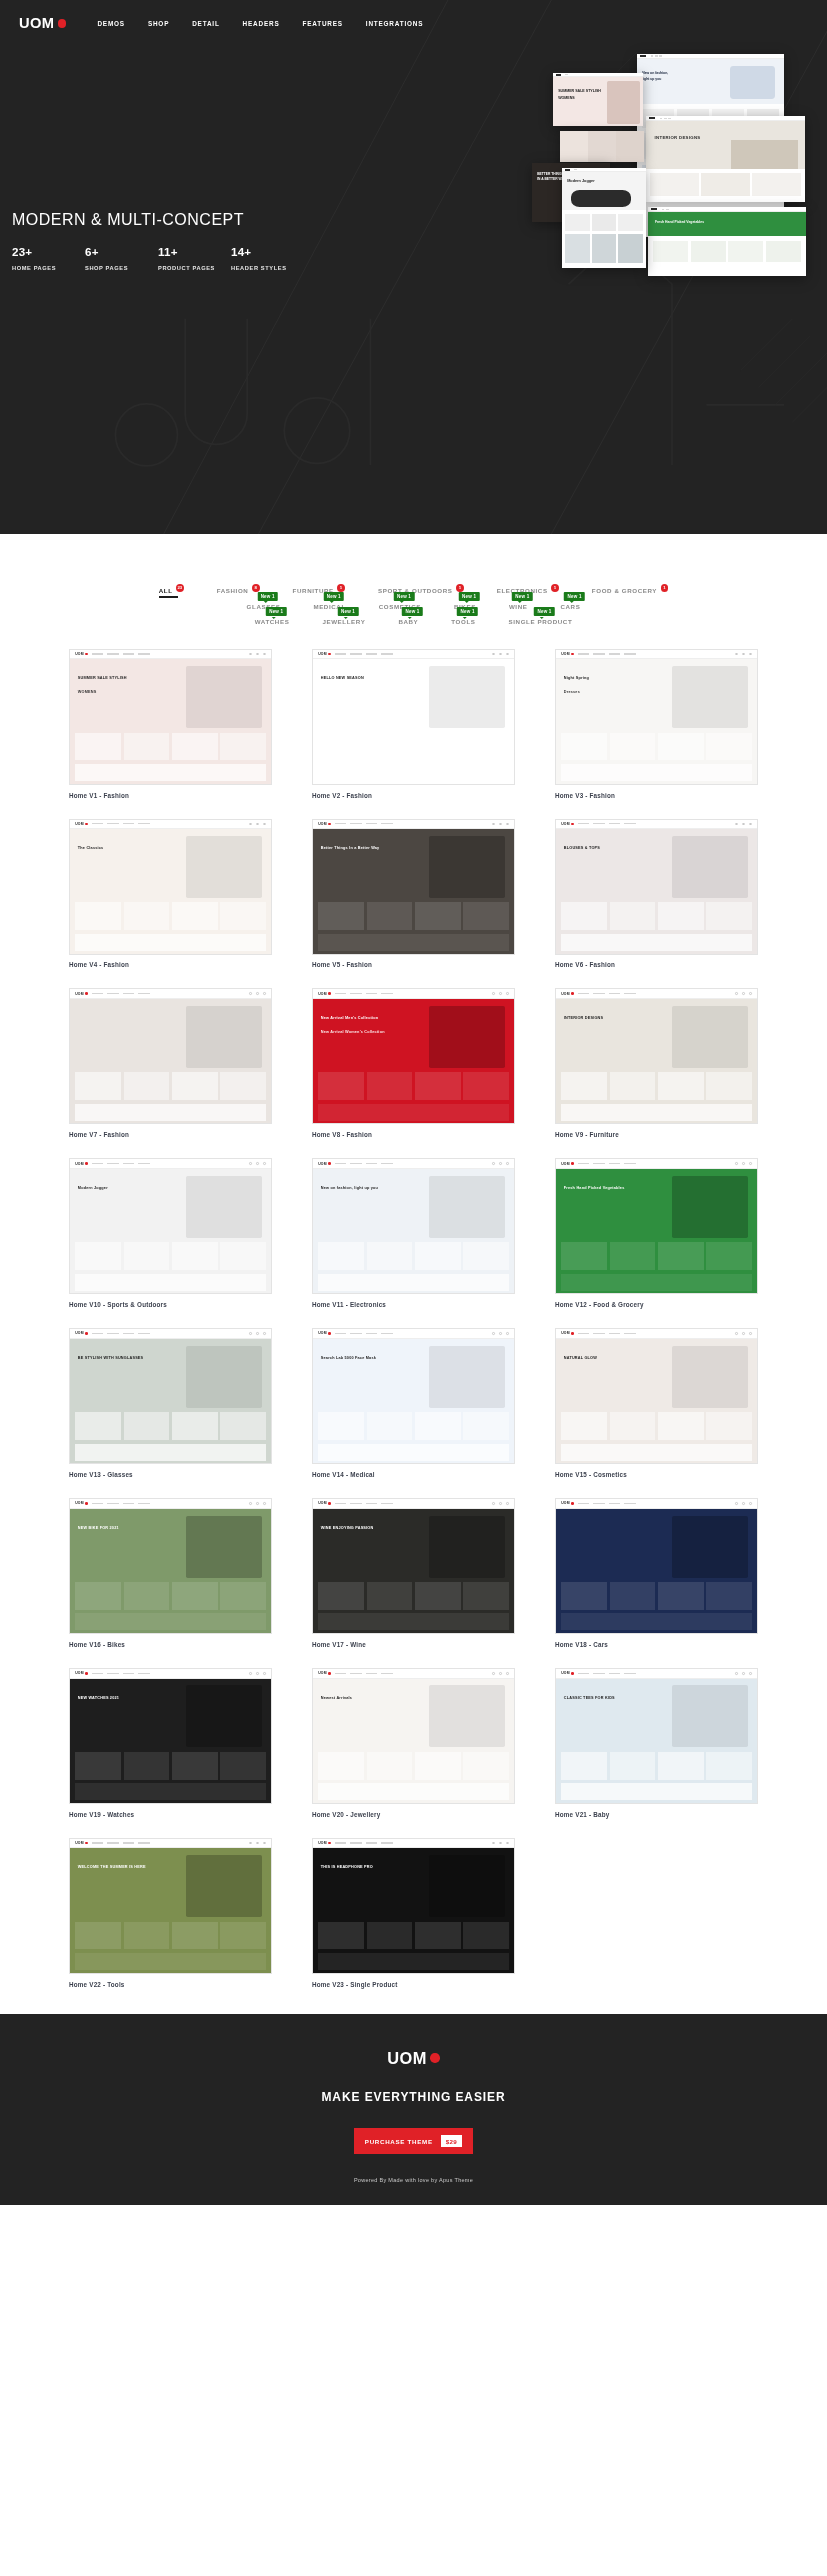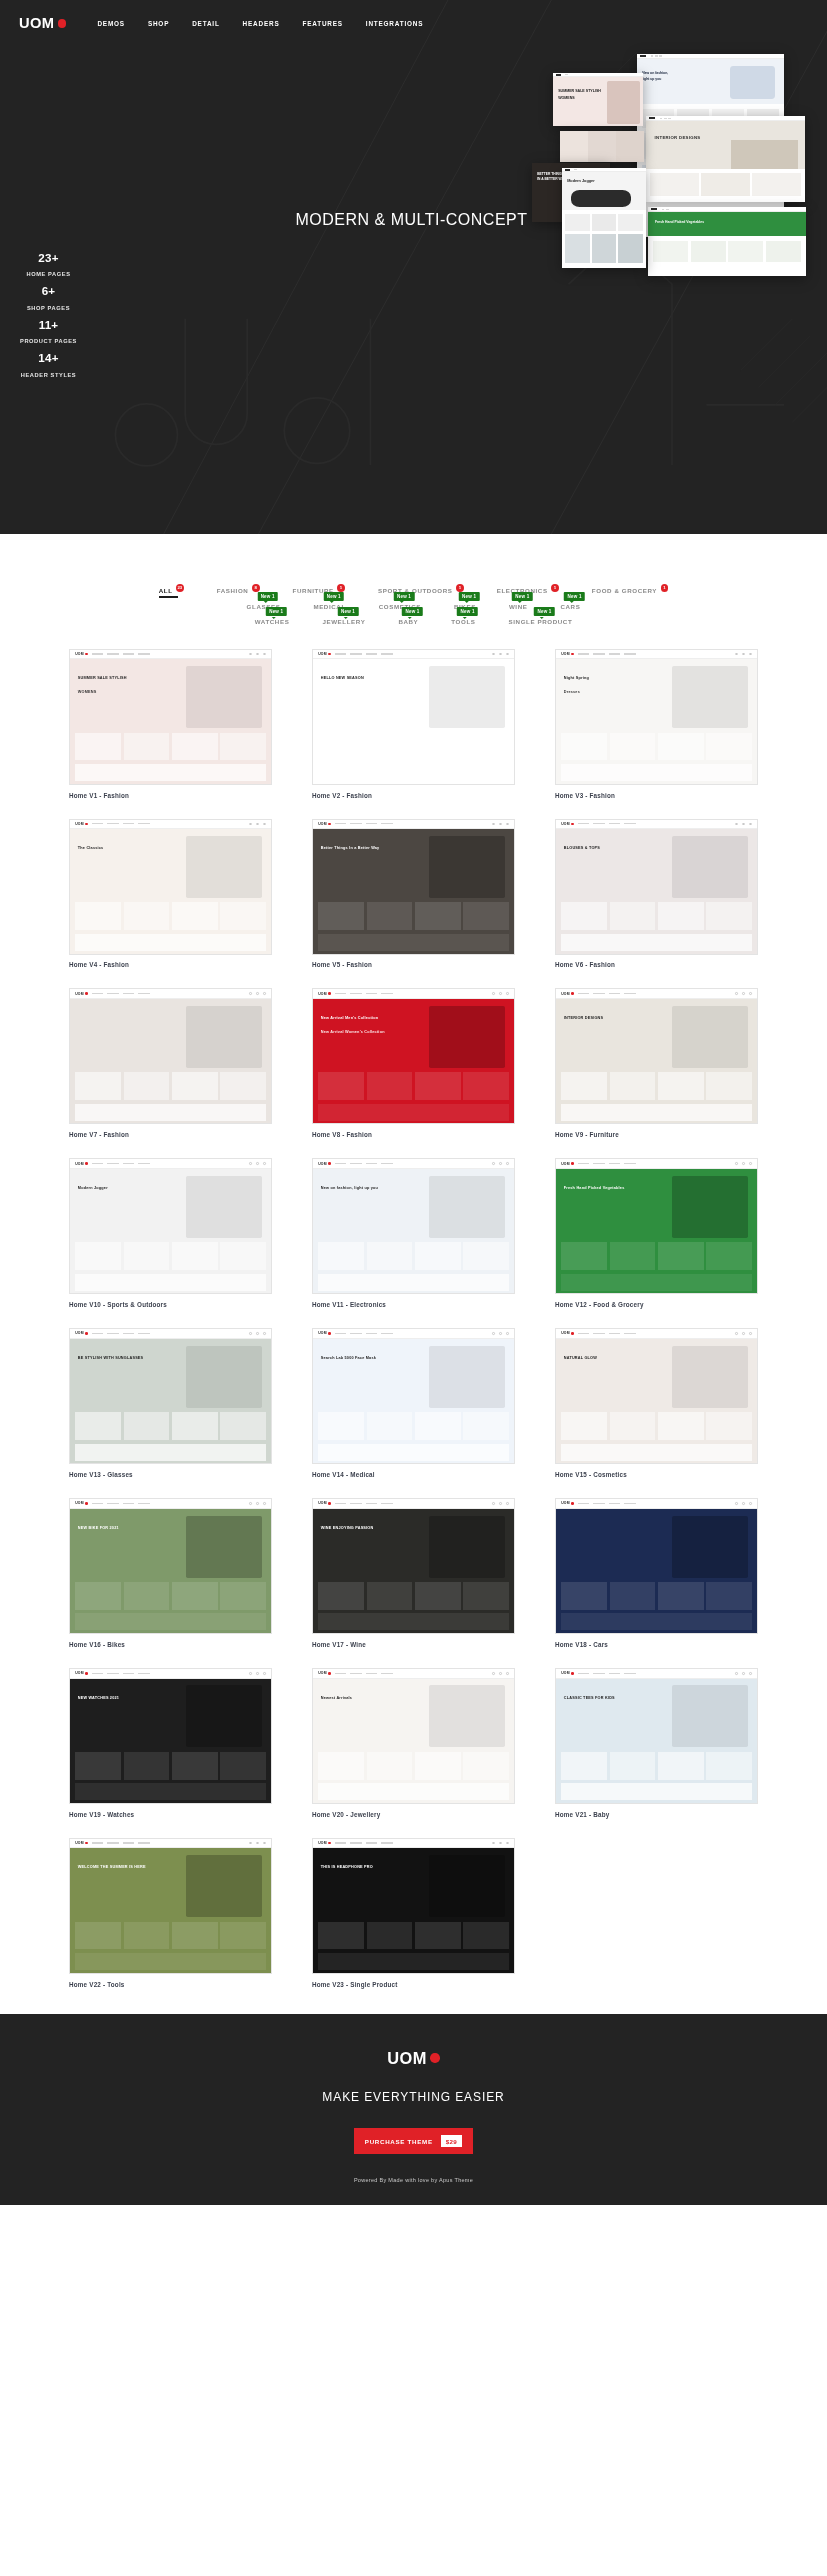--- a/index.html
+++ b/index.html
@@ -55,37 +55,35 @@
     letter-spacing: 0.8px;
     font-weight:600;
     text-transform:uppercase;
     white-space:nowrap;
     cursor:pointer;
   }
 
   .hero-body {
     position:relative; z-index:3;
     padding: 168px 16px 0 12px;
-    text-align: center;
   }
   .hero-title {
     color:#ffffff;
     font-size: 16px;
     letter-spacing: 0.5px;
     line-height: 1.72;
     font-weight: 400;
     text-transform: uppercase;
   }
   .hero-title .strong { font-weight: 700; }
 
   .hero-stats {
     display:flex;
-    margin-top: 18px;
-    gap: 8px;
-    flex-direction: column;
+    margin-top: 12px;
+    gap: 0;
   }
   .stat { width: 73px; }
   .stat-num {
     color:#fff; font-size: 11.6px; font-weight:700; line-height:1.1;
     letter-spacing:0.2px;
   }
   .stat-label {
     color:#e7e7e7; font-size: 5.7px; font-weight:600;
     letter-spacing: 0.6px; margin-top: 6.9px; text-transform:uppercase;
   }
@@ -229,21 +227,21 @@
     padding: 36px 0 22.4px 0;
     text-align:center;
     position:relative;
   }
   .cta .logo { justify-content:center; margin:0 0 24px 0; }
   .cta-line1 {
     color:#fff; font-size:12px; letter-spacing:0.9px; font-weight:400;
     text-transform:uppercase;
   }
   .cta-line2 {
-    color:#fff; font-size:12px; letter-spacing:0.9px; font-weight:400;
+    color:#fff; font-size:12px; letter-spacing:0.9px; font-weight:700;
     margin-top: 12px; text-transform:uppercase;
   }
   .buy {
     display:inline-flex; align-items:center; gap:7.8px;
     background:#e02127; border:none;
     padding: 6.9px 11.2px;
     margin-top: 24px;
     cursor:pointer;
   }
   .buy-label {

